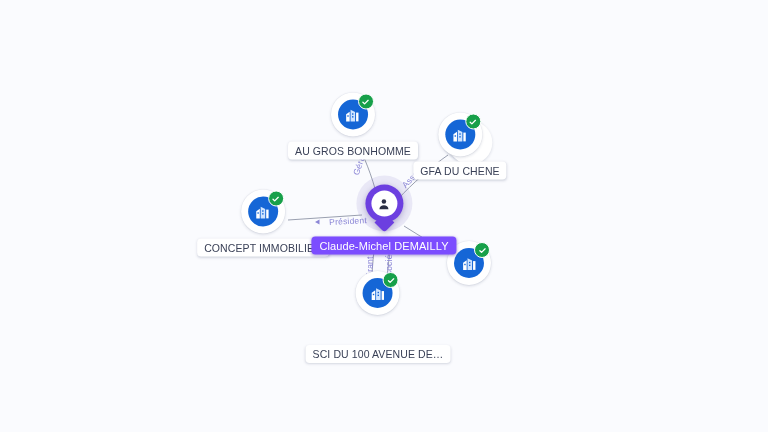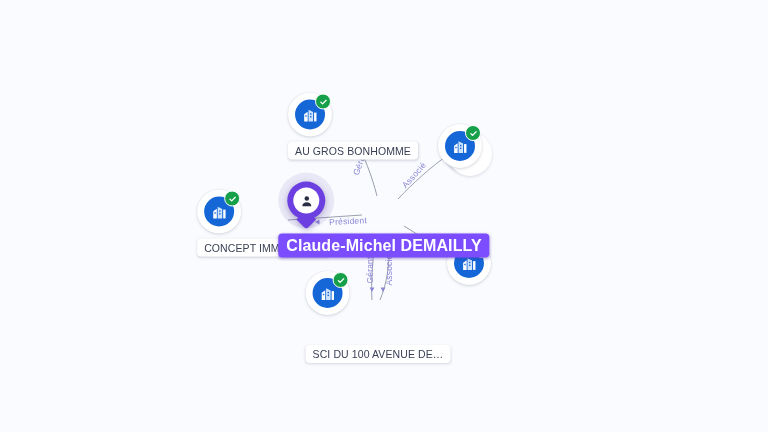--- a/index.html
+++ b/index.html
@@ -27,21 +27,21 @@
     height: 432px;
     pointer-events: none;
   }
 
   
   .node {
     position: absolute;
     transform: translate(-50%, -50%);
     display: flex;
     flex-direction: column;
-    align-items: flex-start;
+    align-items: center;
   }
   .company-disc {
     position: relative;
     width: 44px;
     height: 44px;
     border-radius: 50%;
     background: #ffffff;
     box-shadow: 0 1px 3px rgba(40,50,90,0.18), 0 0 0 0.5px rgba(40,50,90,0.05);
     display: flex;
     align-items: center;
@@ -139,24 +139,23 @@
     font-size: 10.5px;
     letter-spacing: 0.1px;
     padding: 3px 7px;
     border-radius: 4px;
     white-space: nowrap;
     box-shadow: 0 1px 2.5px rgba(40,50,90,0.18);
   }
   .node-label.primary {
     background: #7c4dff;
     color: #ffffff;
-    font-size: 16px;
+    font-size: 11px;
     padding: 3px 8px;
     box-shadow: 0 1px 3px rgba(80,50,170,0.4);
-    font-weight: bold;
   }
 
   
   .edge-label {
     position: absolute;
     transform-origin: center center;
     color: #8b86d6;
     font-size: 8.5px;
     letter-spacing: 0.2px;
     white-space: nowrap;
@@ -234,20 +233,21 @@
           <rect x="11.3" y="9.6" width="2" height="2" fill="#1566d6"></rect>
           <rect x="11.3" y="13.6" width="2" height="2" fill="#1566d6"></rect>
         </svg>
       </div>
       <span class="verified-badge">
         <svg width="9" height="9" viewBox="0 0 24 24">
           <path d="M5 12.5l4.5 4.5L19 7.5" fill="none" stroke="#ffffff" stroke-width="3.4" stroke-linecap="round" stroke-linejoin="round"></path>
         </svg>
       </span>
     </div>
+    <div class="node-label">GFA DU CHENE</div>
   </div>
 
   <div class="node" style="left:263px; top:223px;">
     <div class="company-disc">
       <div class="icon-circle">
         <svg width="17" height="17" viewBox="0 0 24 24">
           <path d="M3 21V11l5-3.6V21z" fill="#ffffff"></path>
           <path d="M9.2 21V4.5l6.4 3.4V21z" fill="#cfe4ff"></path>
           <rect x="17" y="8.6" width="3.4" height="12.4" fill="#ffffff"></rect>
           <rect x="4.6" y="12.4" width="2" height="2" fill="#1566d6"></rect>

